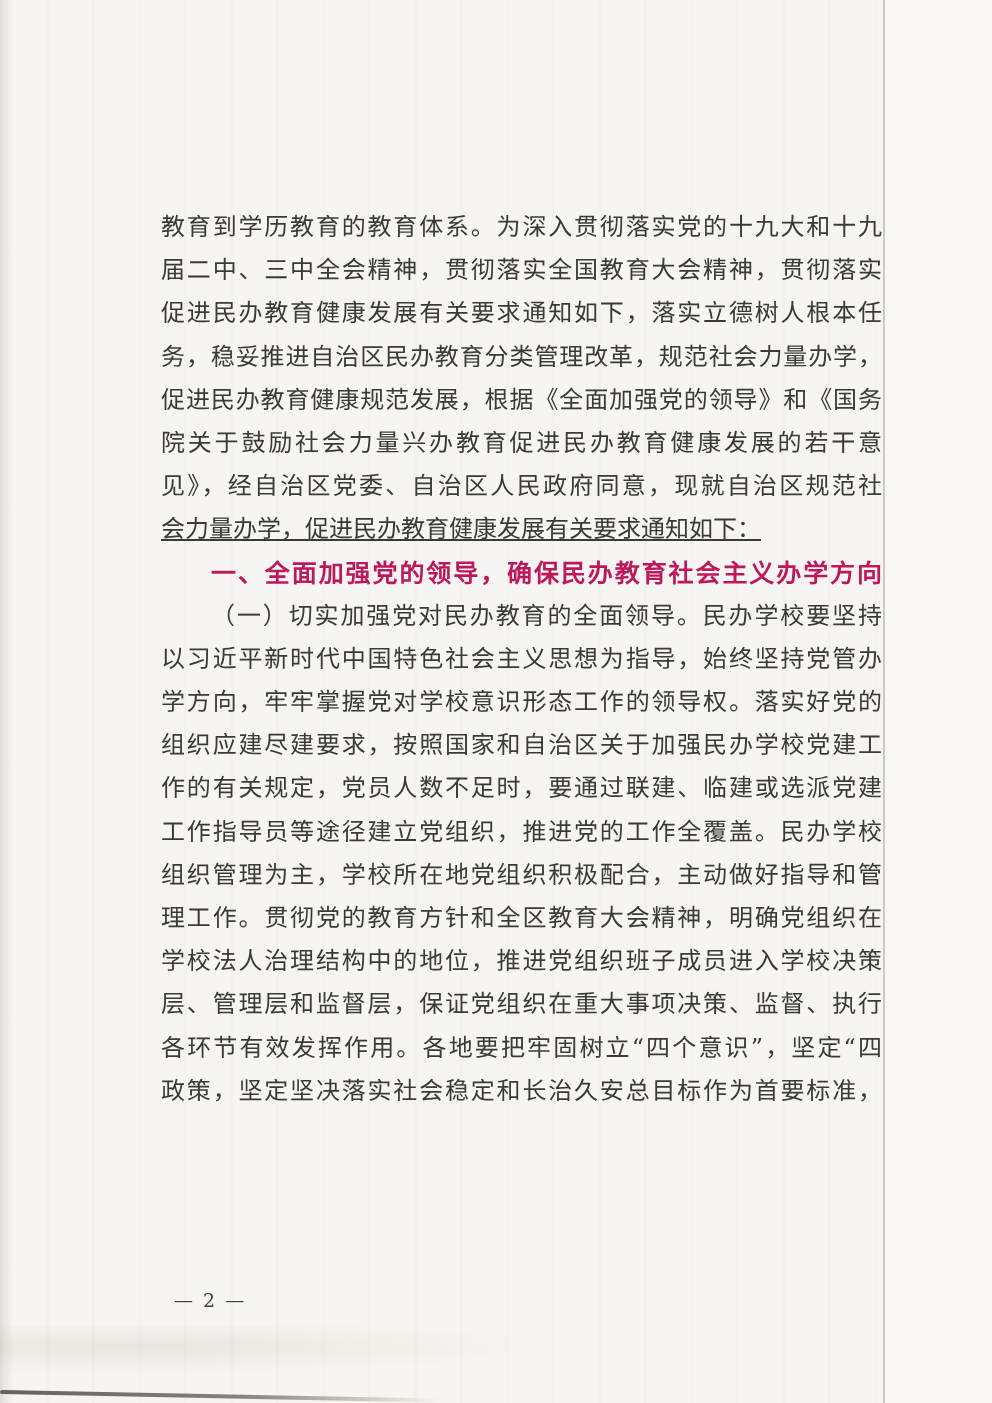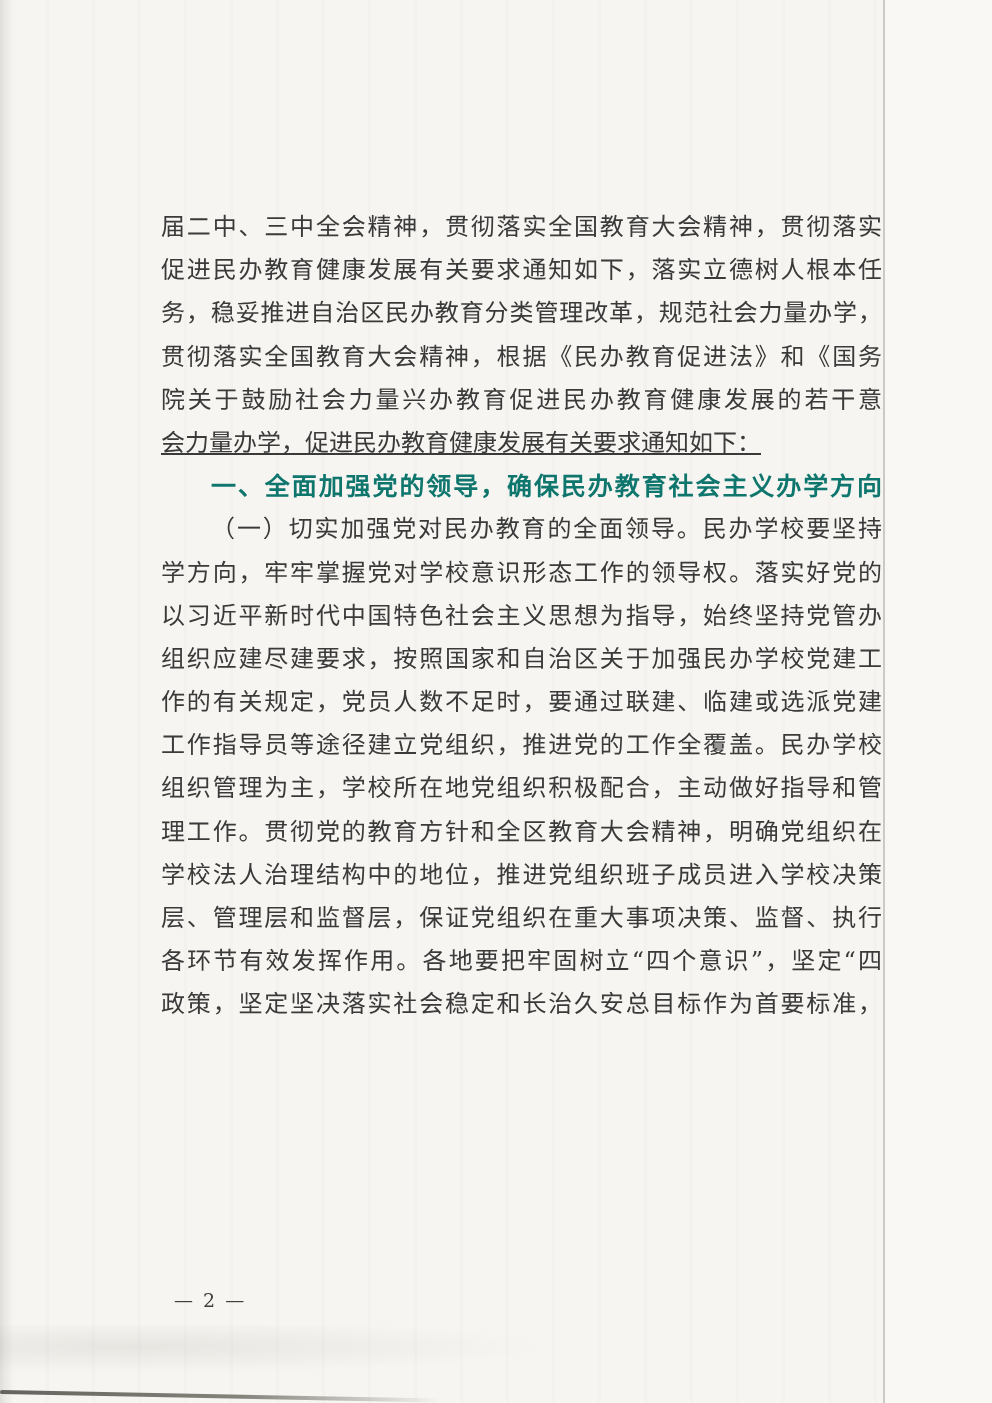--- a/index.html
+++ b/index.html
@@ -102,21 +102,21 @@
     text-align-last: left;
     text-decoration: underline;
   }
   .line.indent {
     text-indent: 50px;
   }
   .line.heading {
     font-family: "DejaVu Sans", "Liberation Sans", sans-serif;
     font-weight: 700;
     font-size: 25px;
-    color: #0f766e;
+    color: #be185d;
   }
   .page-footer {
     position: absolute;
     left: 174px;
     top: 1289px;
     font-size: 19px;
     letter-spacing: 2px;
     color: #3f3f3f;
   }
 </style>
@@ -124,30 +124,32 @@
 <body>
 
 <div class="paper"></div>
 <div class="right-strip"></div>
 <div class="fold-line"></div>
 <div class="left-edge"></div>
 <div class="bottom-smudge"></div>
 <div class="bottom-edge-line"></div>
 
 <div class="doc-text">
+  <div class="line">教育到学历教育的教育体系。为深入贯彻落实党的十九大和十九</div>
   <div class="line">届二中、三中全会精神，贯彻落实全国教育大会精神，贯彻落实</div>
   <div class="line">促进民办教育健康发展有关要求通知如下，落实立德树人根本任</div>
   <div class="line">务，稳妥推进自治区民办教育分类管理改革，规范社会力量办学，</div>
-  <div class="line">贯彻落实全国教育大会精神，根据《民办教育促进法》和《国务</div>
+  <div class="line">促进民办教育健康规范发展，根据《全面加强党的领导》和《国务</div>
   <div class="line">院关于鼓励社会力量兴办教育促进民办教育健康发展的若干意</div>
+  <div class="line">见》，经自治区党委、自治区人民政府同意，现就自治区规范社</div>
   <div class="line para-end">会力量办学，促进民办教育健康发展有关要求通知如下：</div>
   <div class="line heading indent">一、全面加强党的领导，确保民办教育社会主义办学方向</div>
   <div class="line indent">（一）切实加强党对民办教育的全面领导。民办学校要坚持</div>
+  <div class="line">以习近平新时代中国特色社会主义思想为指导，始终坚持党管办</div>
   <div class="line">学方向，牢牢掌握党对学校意识形态工作的领导权。落实好党的</div>
-  <div class="line">以习近平新时代中国特色社会主义思想为指导，始终坚持党管办</div>
   <div class="line">组织应建尽建要求，按照国家和自治区关于加强民办学校党建工</div>
   <div class="line">作的有关规定，党员人数不足时，要通过联建、临建或选派党建</div>
   <div class="line">工作指导员等途径建立党组织，推进党的工作全覆盖。民办学校</div>
   <div class="line">组织管理为主，学校所在地党组织积极配合，主动做好指导和管</div>
   <div class="line">理工作。贯彻党的教育方针和全区教育大会精神，明确党组织在</div>
   <div class="line">学校法人治理结构中的地位，推进党组织班子成员进入学校决策</div>
   <div class="line">层、管理层和监督层，保证党组织在重大事项决策、监督、执行</div>
   <div class="line">各环节有效发挥作用。各地要把牢固树立“四个意识”，坚定“四</div>
   <div class="line">政策，坚定坚决落实社会稳定和长治久安总目标作为首要标准，</div>
 </div>

